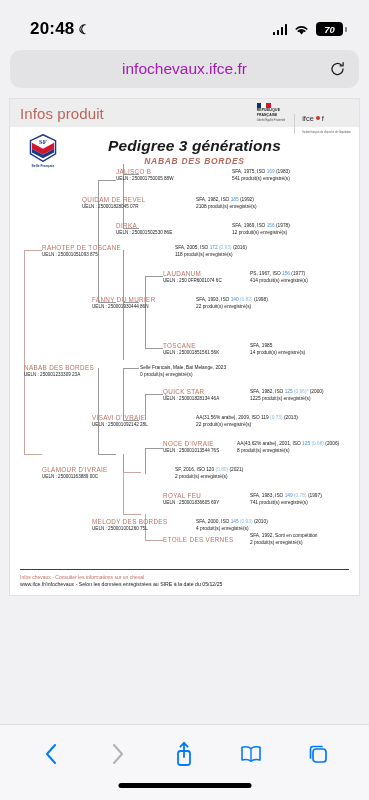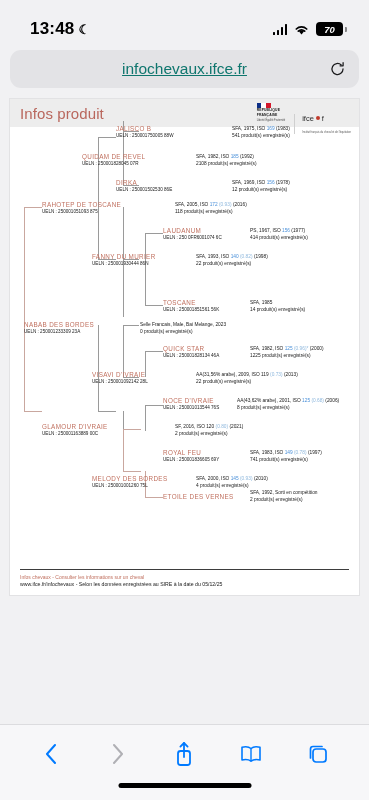--- a/index.html
+++ b/index.html
@@ -27,21 +27,21 @@
   .batt { position: relative; width: 27px; height: 14px; background:#000;
           border-radius: 4px; display:flex; align-items:center; justify-content:center; }
   .batt span { color:#fff; font-size:9.5px; font-weight:bold; }
   .batt::after { content:""; position:absolute; right:-3.5px; top:4.5px;
                  width:2px; height:5px; background:#000; border-radius:0 1px 1px 0; opacity:.45;}
 
   
   .urlbar-wrap { padding: 4px 10px 8px; }
   .urlbar { height: 38px; background:#e3e3e6; border-radius:11px;
             display:flex; align-items:center; justify-content:center; position:relative; }
-  .url-text { font-size: 15.5px; color:#0f766e;text-decoration:underline; }
+  .url-text { font-size: 15.5px; color:#a21caf; }
   .reload { position:absolute; right:13px; top:50%; transform:translateY(-50%);
             width:17px; height:17px; }
 
   
   .page { margin: 2px 9px 0; background:#fff; border:1px solid #e2e2e4;
           height: 498px; overflow:hidden; position:relative; }
   .brandbar { background:#ededed; height: 28px; display:flex; align-items:center;
               justify-content:space-between; padding: 0 8px 0 10px; }
   .brandbar h1 { font-size: 15px; font-weight: normal; color:#b9675d; letter-spacing:.1px; }
   .logos { display:flex; align-items:center; gap:9px; }
@@ -96,21 +96,21 @@
   .homebar { position:absolute; bottom:12px; left:50%; transform:translateX(-50%);
              width:133px; height:5px; background:#000; border-radius:3px; }
 </style>
 </head>
 <body>
 
 <div class="phone">
 
   <div class="statusbar">
     <div class="clock">
-      <span>13:48</span>
+      <span>20:48</span>
       <span class="moon">☾</span>
     </div>
     <div class="status-right">
       <div class="sigbars">
         <i></i>
           <i></i>
           <i></i>
           <i></i>
       </div>
       <svg width="17" height="13" viewBox="0 0 17 13">
@@ -155,20 +155,35 @@
           <div class="top">
             <span>ifce</span>
             <span class="dot"></span>
             <span>f</span>
           </div>
           <div class="sub">Institut français du cheval et de l'équitation</div>
         </div>
       </div>
     </div>
 
+    <div class="title-row">
+      <div class="sf-logo">
+        <svg class="sf-shield" viewBox="0 0 40 38">
+          <polygon points="20,1 37,9 37,27 20,37 3,27 3,9" fill="#fff" stroke="#1b3a8a" stroke-width="2"></polygon>
+          <path d="M5 12 L20 20 L35 12 L35 20 L20 28 L5 20 Z" fill="#d3182b"></path>
+          <path d="M5 20 L20 28 L35 20 L35 25 L20 33 L5 25 Z" fill="#1b3a8a"></path>
+          <text x="20" y="14" text-anchor="middle" font-size="9" font-weight="bold" fill="#1b3a8a" font-family="Liberation Serif, serif">SF</text>
+        </svg>
+        <div class="sf-cap">Selle Français</div>
+      </div>
+      <div class="titles">
+        <h2>Pedigree 3 générations</h2>
+        <h3>NABAB DES BORDES</h3>
+      </div>
+    </div>
 
     <div class="ped">
 
       <div class="vline pk" style="left:14px; top:78px; height:204px;"></div>
       <div class="hline pk" style="left:14px; top:78px; width:18px;"></div>
       <div class="hline pk" style="left:14px; top:282px; width:18px;"></div>
 
       <div class="vline" style="left:88px; top:8px; height:70px;"></div>
       <div class="hline" style="left:88px; top:8px; width:18px;"></div>
       <div class="hline" style="left:88px; top:130px; width:18px;"></div>

